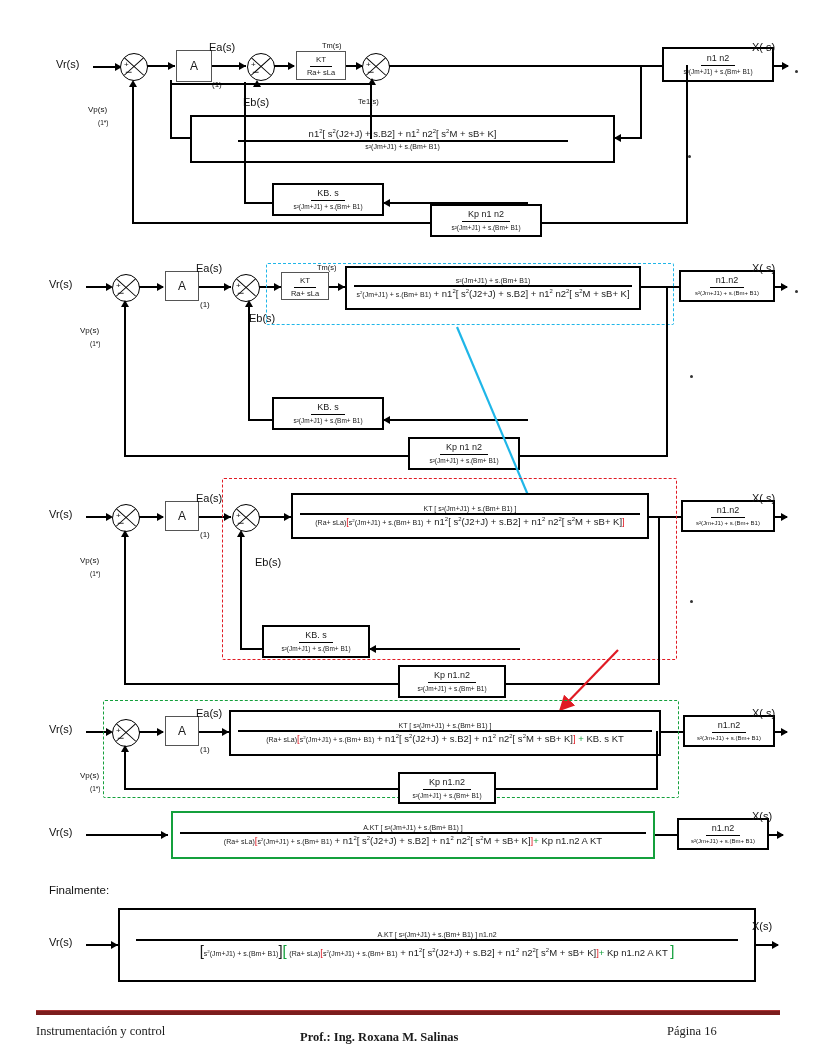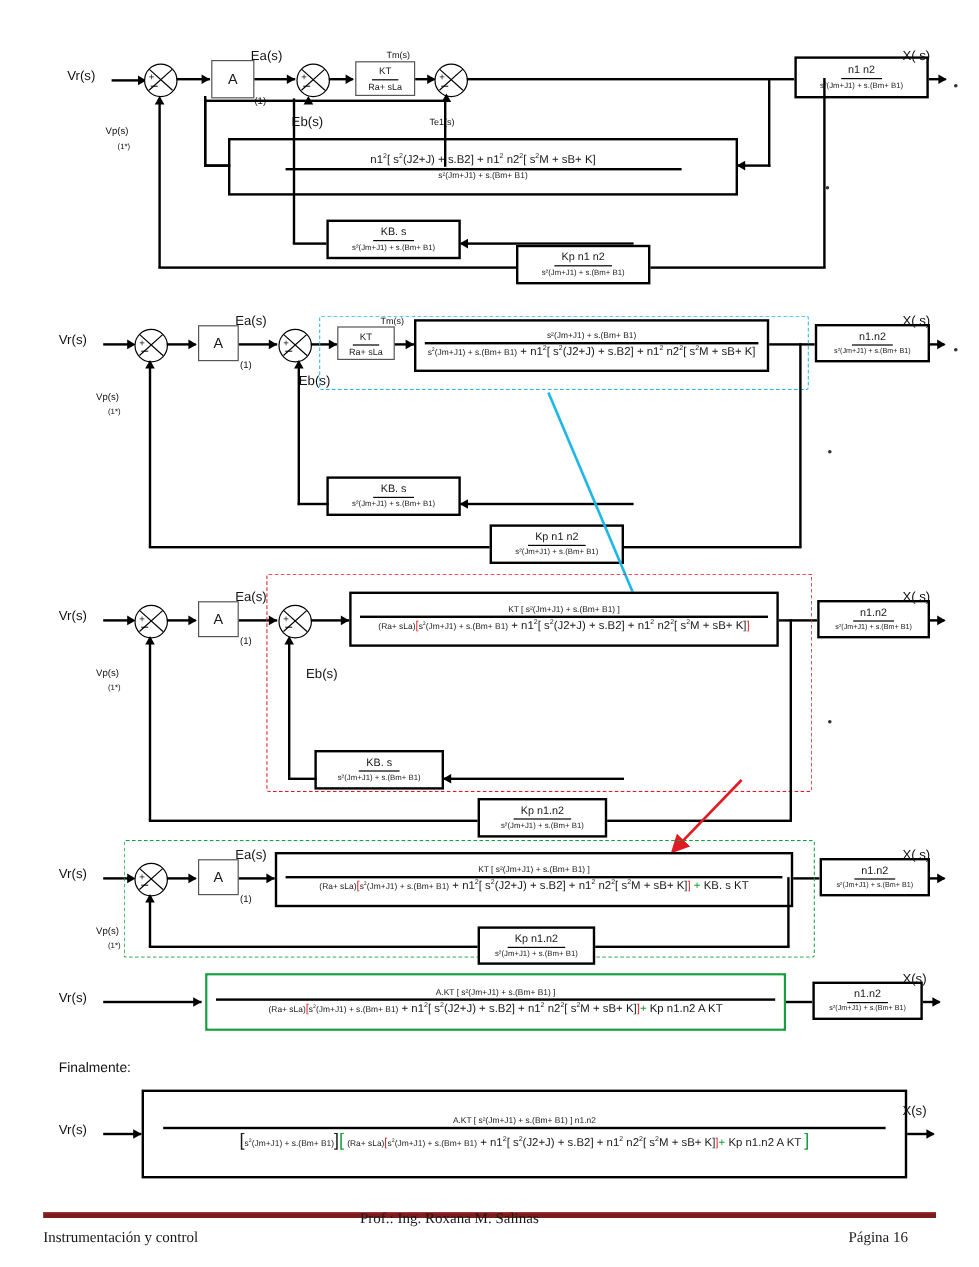--- a/index.html
+++ b/index.html
@@ -451,16 +451,16 @@
       <span style="font-size:15px;">[</span><span class="ms">s<sup>2</sup>(Jm+J1) + s.(Bm+ B1)</span><span style="font-size:15px;">]</span><span class="grn" style="font-size:15px;">[</span> <span class="ms">(Ra+ sLa)</span><span class="red">[</span><span class="ms">s<sup>2</sup>(Jm+J1) + s.(Bm+ B1)</span> + n1<sup>2</sup>[ s<sup>2</sup>(J2+J) + s.B2] + n1<sup>2</sup> n2<sup>2</sup>[ s<sup>2</sup>M + sB+ K]<span class="red">]</span><span class="grn">+</span> <span>Kp  n1.n2   A KT</span> <span class="grn" style="font-size:15px;">]</span>
     </div>
   </div>
   <div class="hline" style="left:756px;top:944px;width:22px;"></div>
   <div class="arr" style="left:772px;top:940.5px;"></div>
   <span class="lbl" style="left:752px;top:920px;">X(s)</span>
 </div>
 
 <div class="footrule" style="top:1010px;"></div>
 <span class="footer" style="left:36px;top:1024px;">Instrumentación y control</span>
-<span class="footer" style="left:300px;top:1008px;">Prof.: Ing. Roxana M. Salinas</span>
-<span class="footer" style="left:707px;top:1024px;">Página 16</span>
+<span class="footer" style="left:300px;top:1030px;font-weight:bold;">Prof.: Ing. Roxana M. Salinas</span>
+<span class="footer" style="left:667px;top:1024px;">Página 16</span>
 
 </div>
 
 </body></html>

